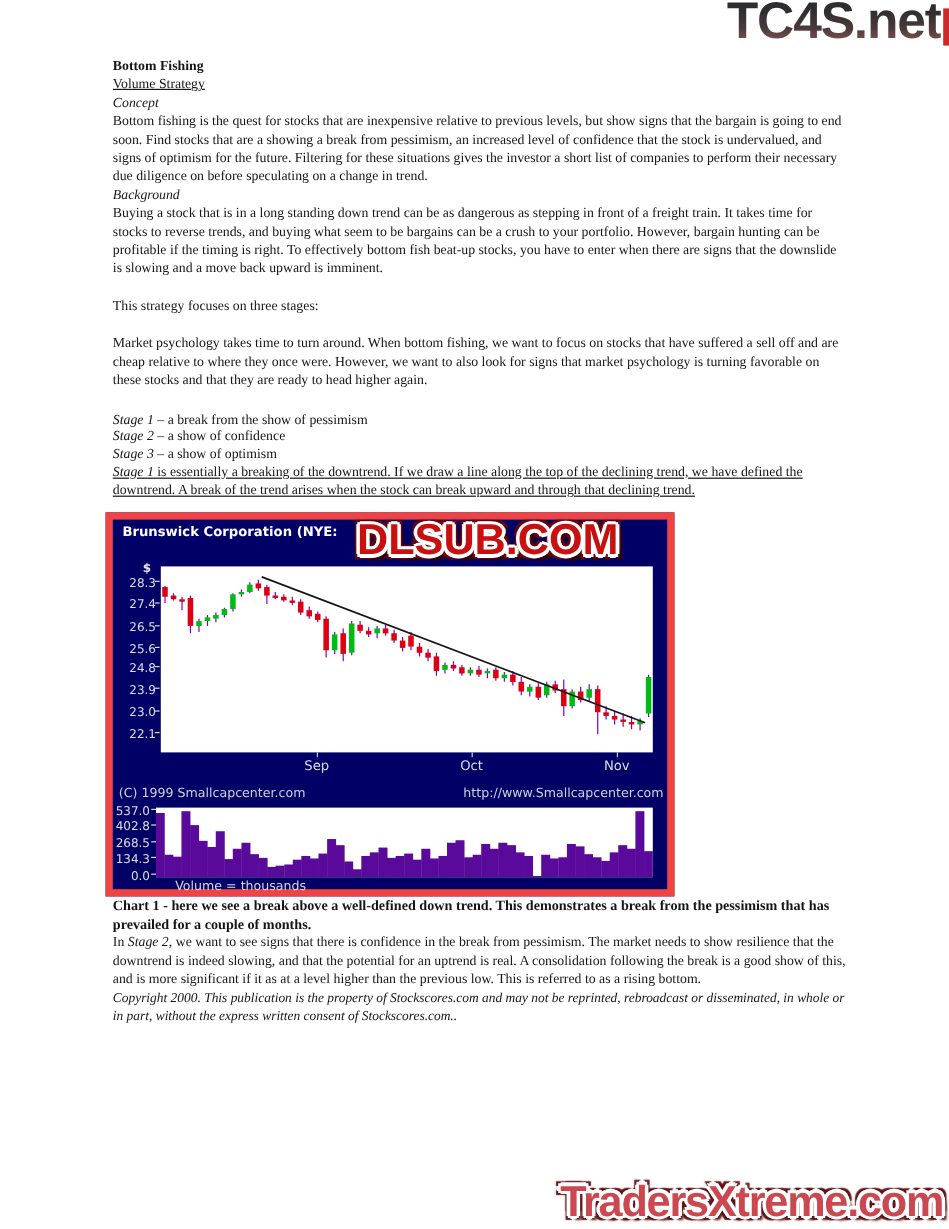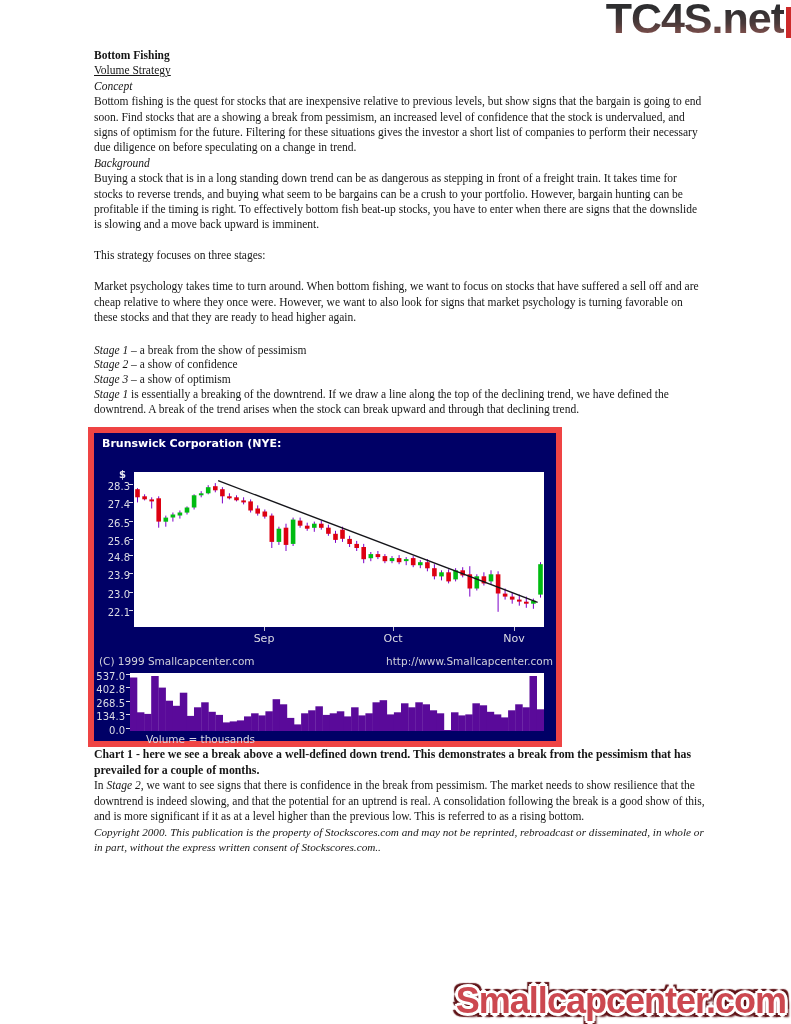--- a/index.html
+++ b/index.html
@@ -25,21 +25,21 @@
   .content p{margin:0;font-size:11.5px;line-height:15.4px;}
   .doc-title{font-size:13px;font-weight:bold;line-height:15px;margin:0 0 3px 0;}
   .doc-sub{font-size:13px;text-decoration:underline;line-height:15px;margin:0;}
   .sec-h{font-size:13.5px;font-style:italic;line-height:16px;margin:0;}
   .h-concept{margin-top:21px;margin-bottom:1px;}
   .h-background{margin-top:14px;margin-bottom:1px;}
   .mt-blank{margin-top:15.5px !important;}
   .stage-list{margin-top:17px;}
   .stage-list p{line-height:14.8px;}
   .it{font-style:italic;}
-  .stage1-para{margin-top:13px;}
+  .stage1-para{margin-top:13px;text-decoration:underline;}
   .caption{margin-top:22px;font-weight:bold;font-size:11.8px !important;line-height:15.8px !important;}
   .stage2-para{margin-top:19px;}
   .copyright{margin-top:4px;font-style:italic;font-size:11.2px !important;line-height:15px !important;}
 
   
   .chart{position:relative;margin-top:9px;margin-left:-6px;width:474px;height:320px;
          background:#000066;border:6px solid #ef4444;box-sizing:border-box;
          font-family:"DejaVu Sans",sans-serif;}
   .chart-title{position:absolute;left:8px;top:4px;font-size:11px;font-weight:bold;color:#ffffff;}
   .watermark{position:absolute;left:160px;top:-4px;width:305px;text-align:center;z-index:5;
@@ -86,20 +86,21 @@
     <div class="stage-list">
       <p><span class="it">Stage 1</span><span> – a break from the show of pessimism</span></p>
       <p><span class="it">Stage 2</span><span> – a show of confidence</span></p>
       <p><span class="it">Stage 3</span><span> – a show of optimism</span></p>
     </div>
 
     <p class="stage1-para"><span class="it">Stage 1</span><span> is essentially a breaking of the downtrend. If we draw a line along the top of the declining trend, we have defined the downtrend. A break of the trend arises when the stock can break upward and through that declining trend.</span></p>
 
     <div class="chart">
       <div class="chart-title">Brunswick Corporation (NYE:</div>
+      <div class="watermark">DLSUB.COM</div>
       <div class="dollar">$</div>
       <div class="price-area">
         <svg id="price-svg" width="410" height="155" viewBox="0 0 410 155">
             <line x1="3.5" y1="16.2" x2="3.5" y2="30.4" stroke="#7d00c8" stroke-width="1"></line>
             <rect x="1.2" y="17.2" width="4.6" height="8.1" fill="#dd0011"></rect>
             <line x1="10.6" y1="22.3" x2="10.6" y2="28.4" stroke="#7d00c8" stroke-width="1"></line>
             <rect x="8.3" y="24.3" width="4.6" height="3.0" fill="#dd0011"></rect>
             <line x1="17.7" y1="25.3" x2="17.7" y2="36.5" stroke="#7d00c8" stroke-width="1"></line>
             <rect x="15.4" y="27.4" width="4.6" height="2.0" fill="#dd0011"></rect>
             <line x1="24.7" y1="24.3" x2="24.7" y2="55.7" stroke="#7d00c8" stroke-width="1"></line>
@@ -314,14 +315,14 @@
         <div class="mtick" style="left: 400px; top: 199px;">Nov</div>
       </div>
 
     <p class="caption">Chart 1 - here we see a break above a well-defined down trend. This demonstrates a break from the pessimism that has prevailed for a couple of months.</p>
 
     <p class="stage2-para"><span>In </span><span class="it">Stage 2</span><span>, we want to see signs that there is confidence in the break from pessimism. The market needs to show resilience that the downtrend is indeed slowing, and that the potential for an uptrend is real. A consolidation following the break is a good show of this, and is more significant if it as at a level higher than the previous low. This is referred to as a rising bottom.</span></p>
 
     <p class="copyright">Copyright 2000. This publication is the property of Stockscores.com and may not be reprinted, rebroadcast or disseminated, in whole or in part, without the express written consent of Stockscores.com..</p>
   </div>
 
-  <div class="txtreme">Smallcapcenter.com</div>
+  <div class="txtreme">TradersXtreme.com</div>
 </div>
 
 </body></html>

